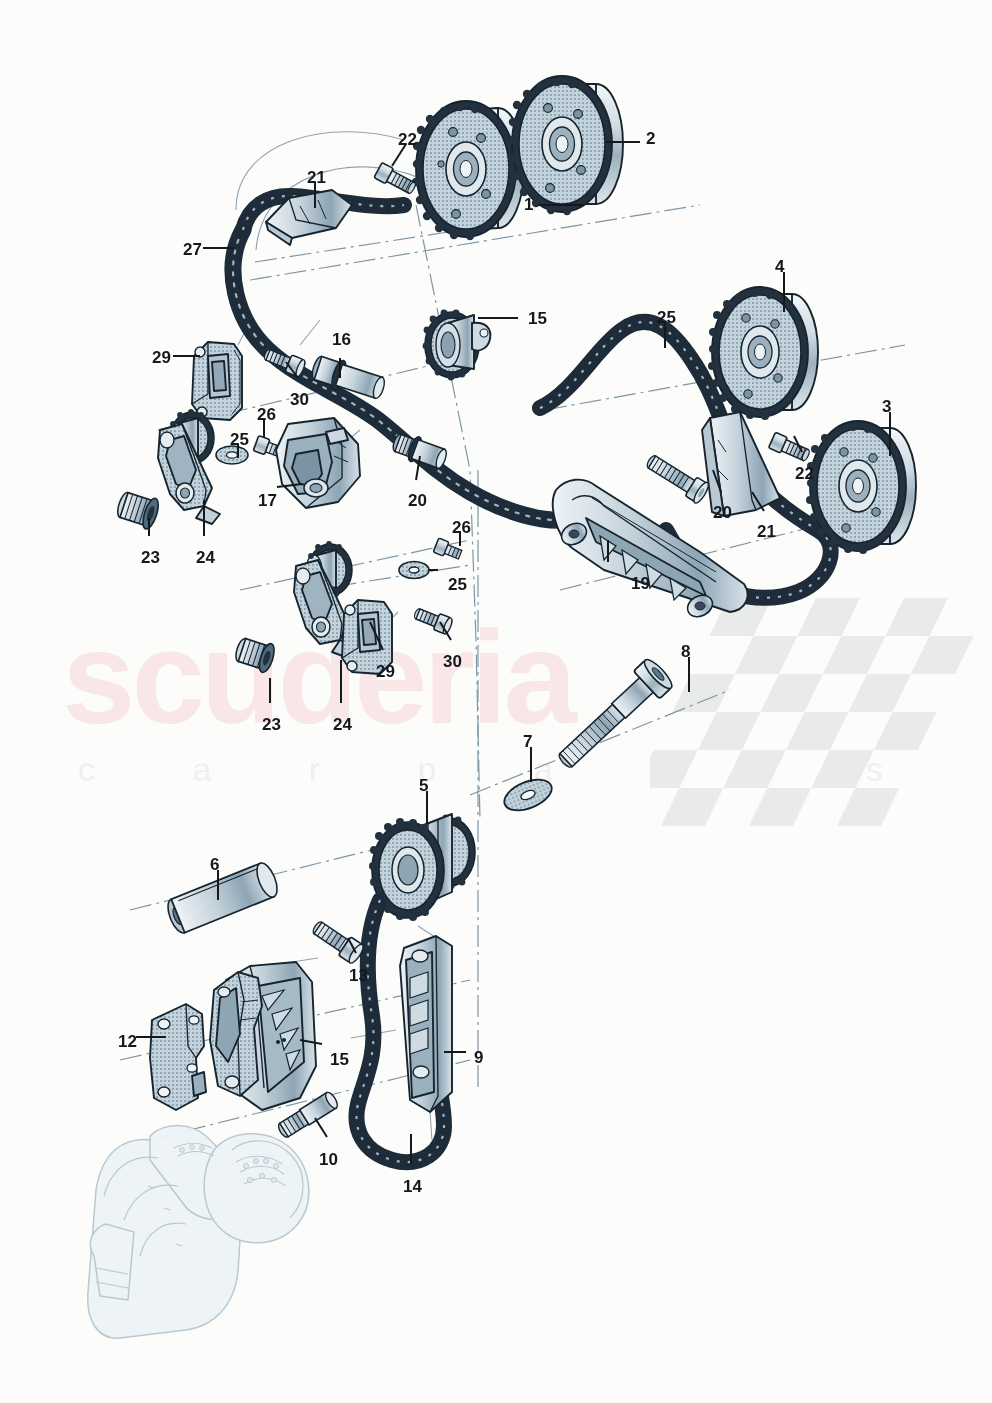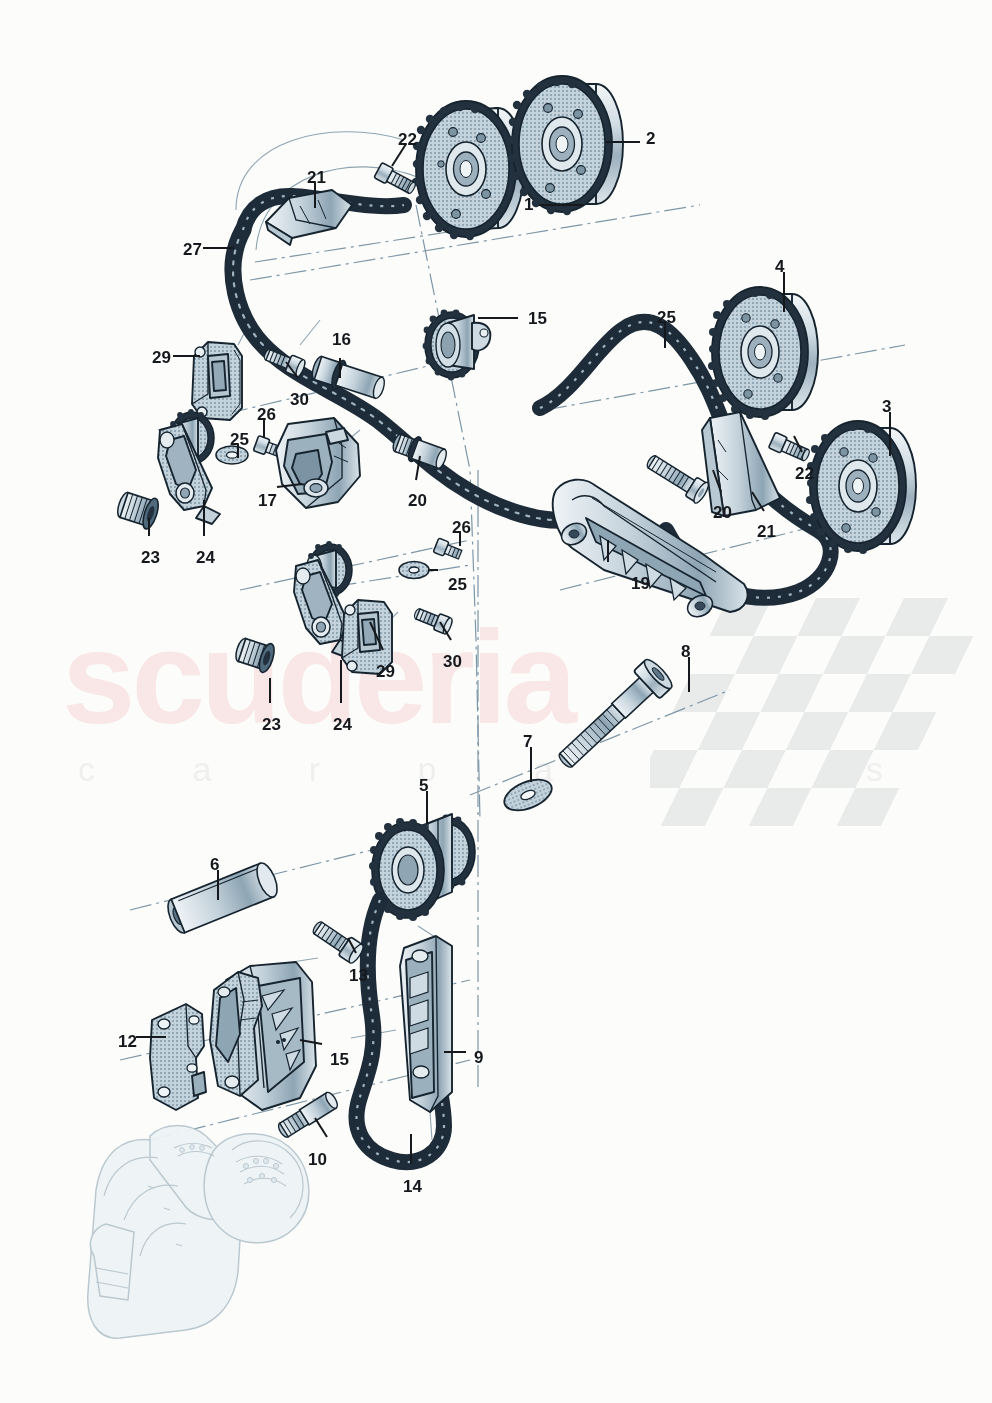--- a/index.html
+++ b/index.html
@@ -785,21 +785,21 @@
   <div id="labels">
       <div class="lbl" style="left: 524px; top: 196px;">1</div>
       <div class="lbl" style="left: 646px; top: 130px;">2</div>
       <div class="lbl" style="left: 882px; top: 398px;">3</div>
       <div class="lbl" style="left: 775px; top: 258px;">4</div>
       <div class="lbl" style="left: 419px; top: 777px;">5</div>
       <div class="lbl" style="left: 210px; top: 856px;">6</div>
       <div class="lbl" style="left: 523px; top: 733px;">7</div>
       <div class="lbl" style="left: 681px; top: 643px;">8</div>
       <div class="lbl" style="left: 474px; top: 1049px;">9</div>
-      <div class="lbl" style="left: 308px; top: 1151px;">10</div>
+      <div class="lbl" style="left: 319px; top: 1151px;">10</div>
       <div class="lbl" style="left: 330px; top: 1051px;">15</div>
       <div class="lbl" style="left: 118px; top: 1033px;">12</div>
       <div class="lbl" style="left: 349px; top: 967px;">13</div>
       <div class="lbl" style="left: 403px; top: 1178px;">14</div>
       <div class="lbl" style="left: 528px; top: 310px;">15</div>
       <div class="lbl" style="left: 332px; top: 331px;">16</div>
       <div class="lbl" style="left: 258px; top: 492px;">17</div>
       <div class="lbl" style="left: 408px; top: 492px;">20</div>
       <div class="lbl" style="left: 601px; top: 575px; margin-left: 30px;">19</div>
       <div class="lbl" style="left: 713px; top: 504px;">20</div>

